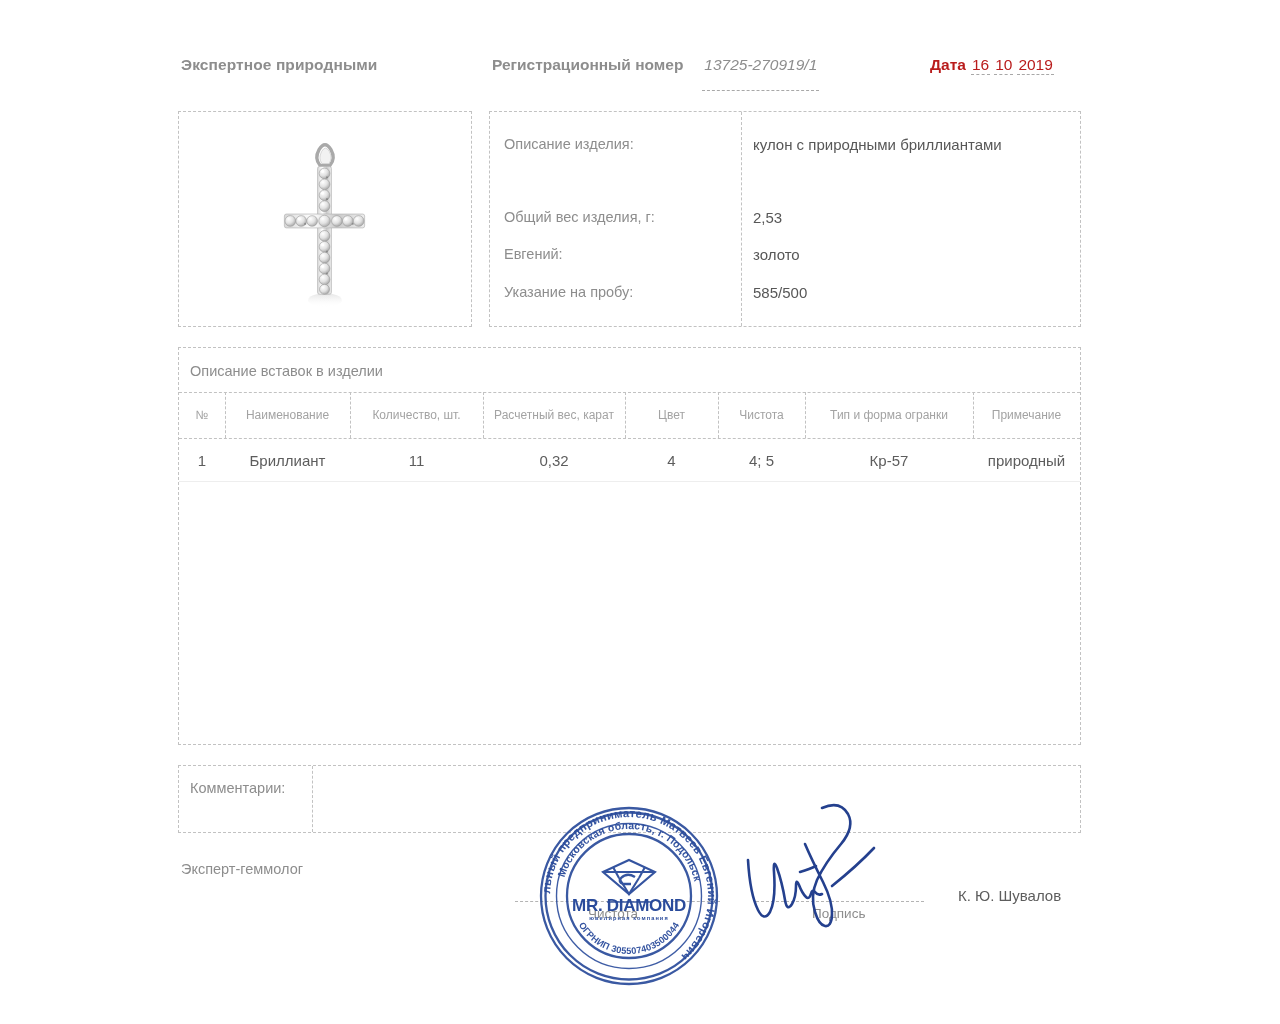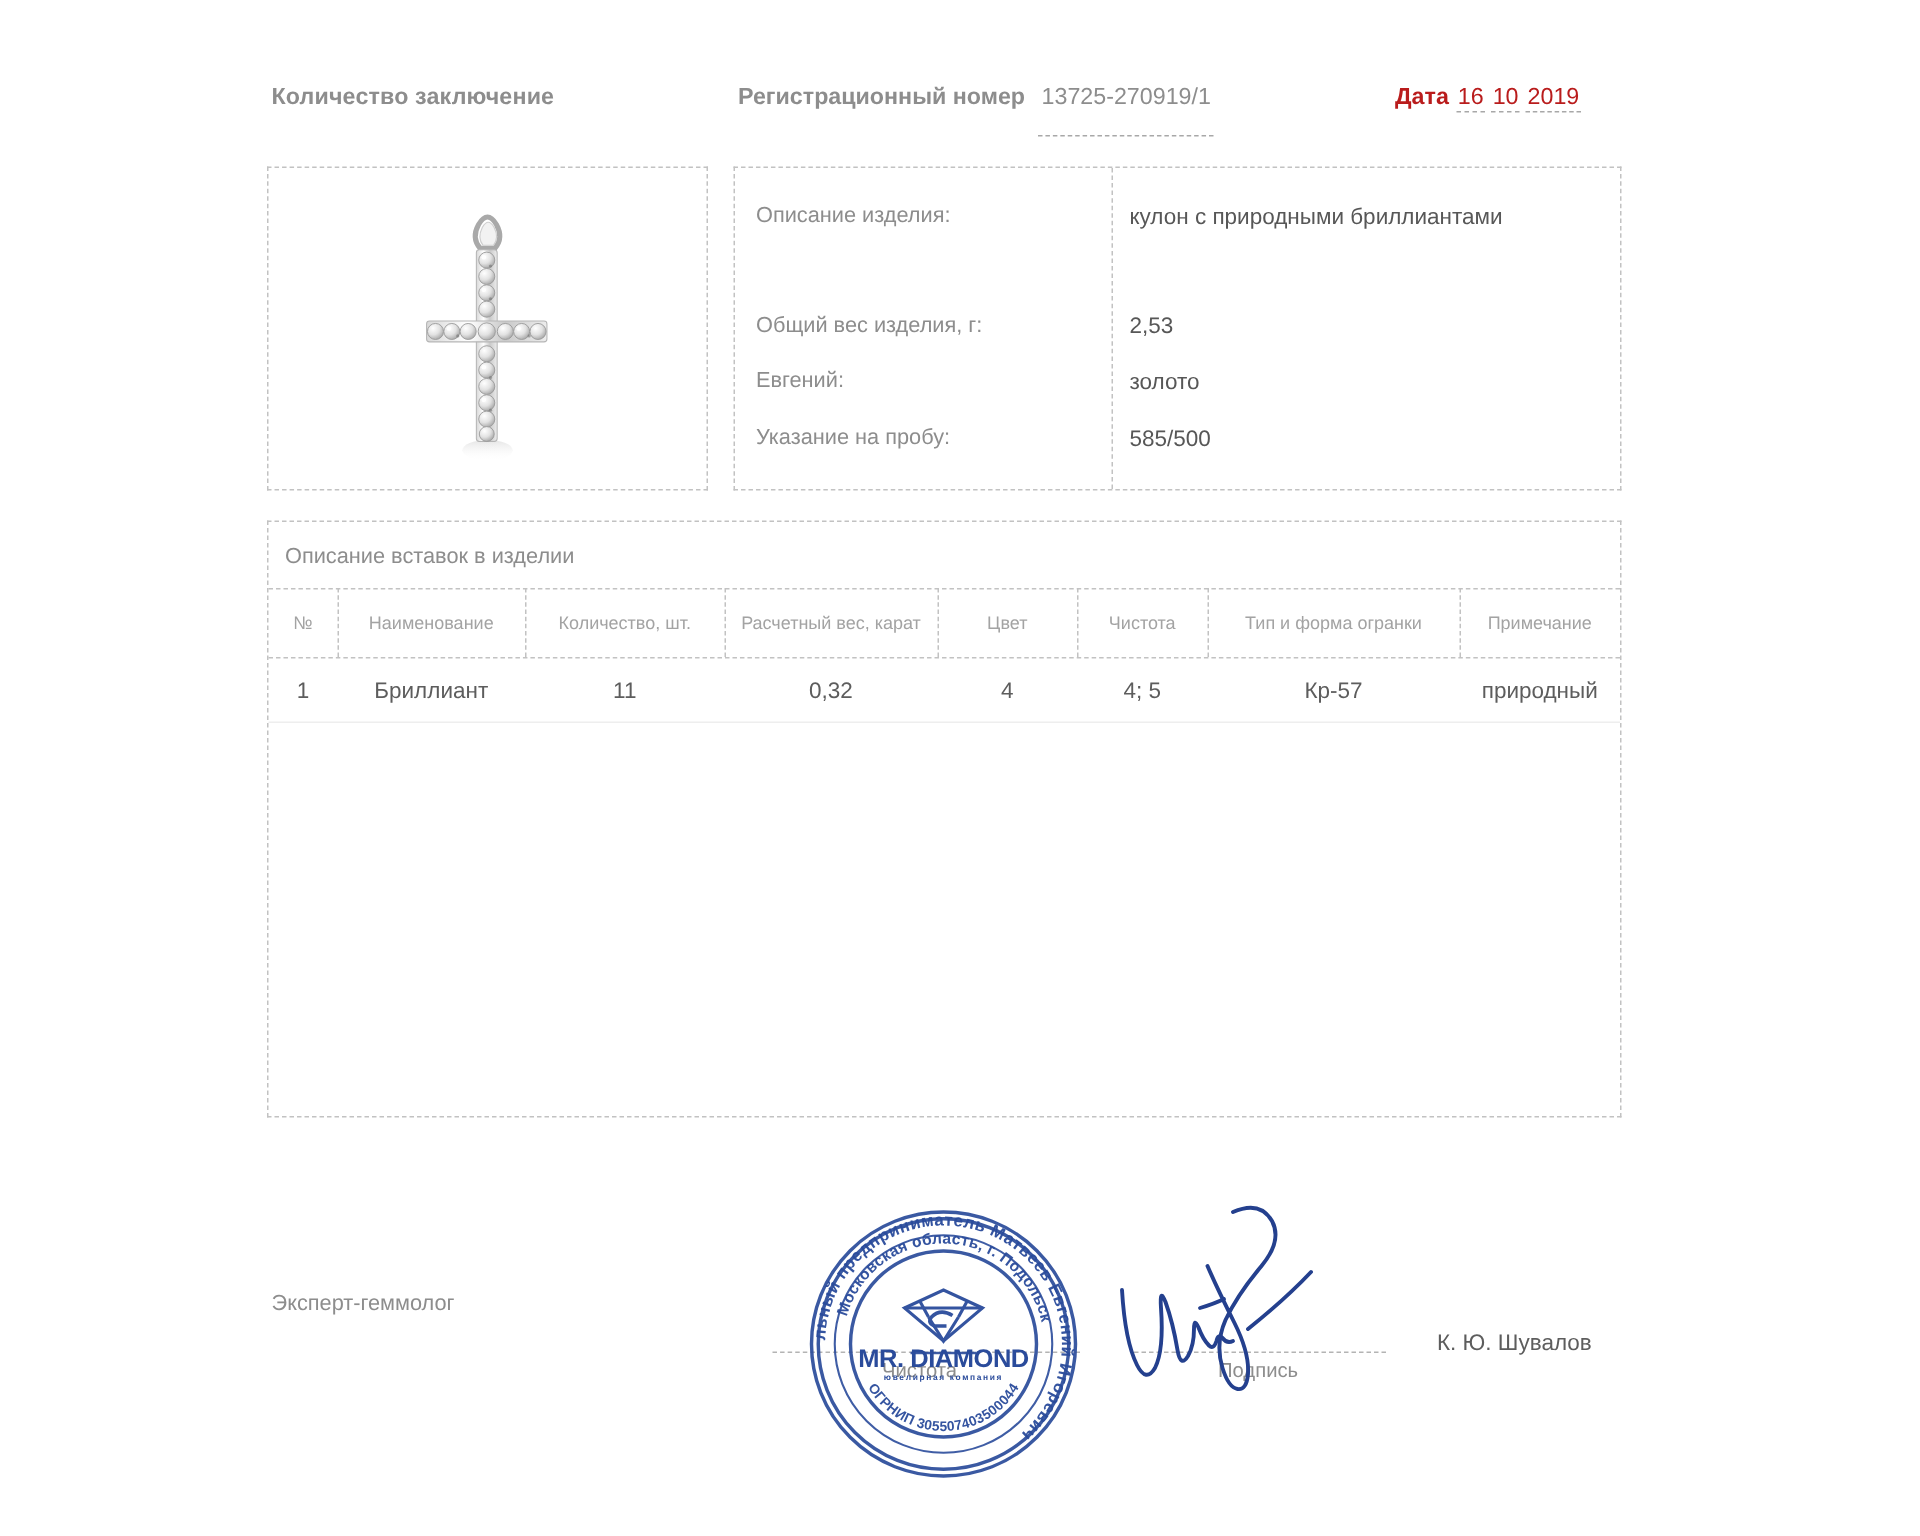--- a/index.html
+++ b/index.html
@@ -48,21 +48,22 @@
     font-size: 15.5px;
     font-weight: bold;
     color: #8d8d8d;
     white-space: nowrap;
   }
   .hdr-reg-val {
     font-weight: normal;
     color: #8d8d8d;
     border-bottom: 1px dashed #a8a8a8;
     padding: 0 2px 17px 2px;
-    margin-left: 9px;
+    margin-left: 19px;
+    font-style: italic;
   }
   .hdr-date {
     position: absolute;
     left: 752px;
     top: 0;
     font-size: 15.5px;
     font-weight: bold;
     color: #b91c1c;
     white-space: nowrap;
   }
@@ -309,21 +310,21 @@
     width: 200px;
     height: 170px;
   }
 </style>
 </head>
 <body>
 
 <div class="page">
 
   <div class="header">
-    <div class="hdr-title">Количество заключение</div>
+    <div class="hdr-title">Экспертное природными</div>
 
     <div class="hdr-reg">
       <span>Регистрационный номер</span><span class="hdr-reg-val">13725-270919/1</span>
     </div>
 
     <div class="hdr-date">
       <span>Дата</span><span class="hdr-date-val"><span>16</span><span>10</span><span>2019</span></span>
     </div>
   </div>
 
@@ -440,20 +441,25 @@
     <div class="td" style="left:0px;   width:46px;">1</div>
     <div class="td" style="left:46px;  width:125px;">Бриллиант</div>
     <div class="td" style="left:171px; width:133px;">11</div>
     <div class="td" style="left:304px; width:142px;">0,32</div>
     <div class="td" style="left:446px; width:93px;">4</div>
     <div class="td" style="left:539px; width:87px;">4; 5</div>
     <div class="td" style="left:626px; width:168px;">Кр-57</div>
     <div class="td" style="left:794px; width:107px;">природный</div>
   </div>
 
+  <div class="comments-box">
+    <div class="comments-split"></div>
+    <div class="comments-label">Комментарии:</div>
+    <div style="position:absolute;left:146px;top:14px;font-size:14.5px;color:#575757;"></div>
+  </div>
 
   <div class="expert-title">Эксперт-геммолог</div>
 
   <div class="seal-line"></div>
   <div class="seal-label">Чистота</div>
 
   <div class="sign-line"></div>
   <div class="sign-label">Подпись</div>
   <div class="sign-name">К. Ю. Шувалов</div>
 

